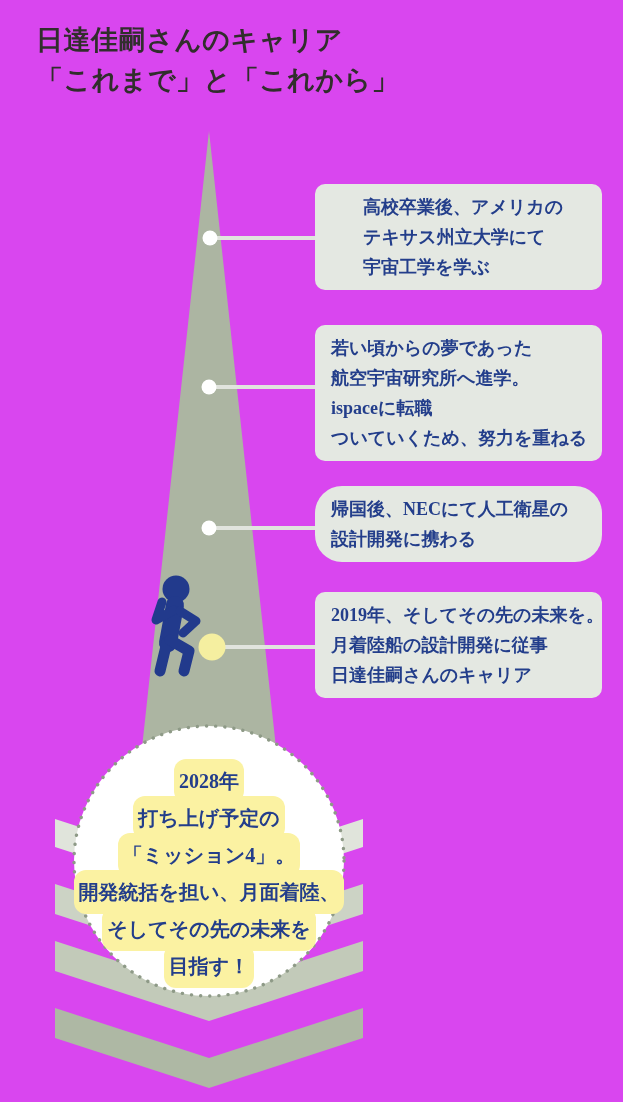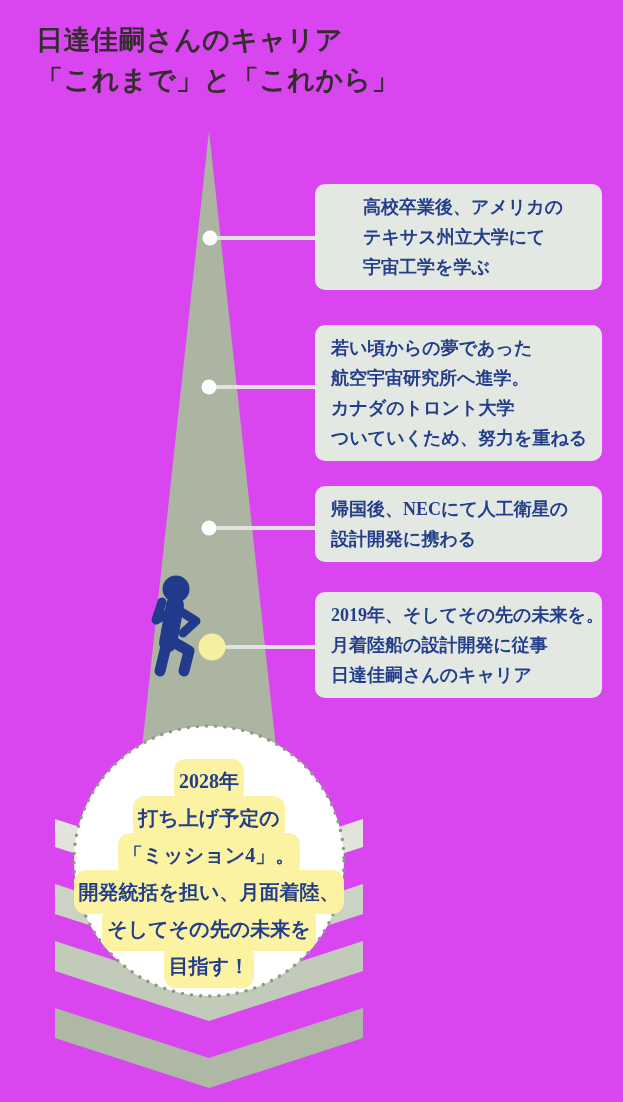--- a/index.html
+++ b/index.html
@@ -26,21 +26,21 @@
     border-radius:10px;
     padding:8px 16px;
     color:#233e8b;
     font-size:18px;font-weight:bold;
     line-height:30px;
     letter-spacing:0px;
   }
   .card .cline{display:block;white-space:nowrap;}
   .card1{top:184px;padding-left:48px;}
   .card2{top:325px;}
-  .card3{top:486px;}
+  .card3{top:486px;border-radius:27px;}
   .card4{top:592px;}
   .future{
     position:absolute;left:69px;top:763px;width:280px;
     text-align:center;
     font-size:20px;font-weight:bold;
     color:#233e8b;
     line-height:37px;
   }
   .fline{white-space:nowrap;}
   .hl{
@@ -94,21 +94,21 @@
 
   <div class="card card1">
     <span class="cline">高校卒業後、アメリカの</span>
     <span class="cline">テキサス州立大学にて</span>
     <span class="cline">宇宙工学を学ぶ</span>
   </div>
 
   <div class="card card2">
     <span class="cline">若い頃からの夢であった</span>
     <span class="cline">航空宇宙研究所へ進学。</span>
-    <span class="cline">カナダのトロント大学</span>
+    <span class="cline">ispaceに転職</span>
     <span class="cline">ついていくため、努力を重ねる</span>
   </div>
 
   <div class="card card3">
     <span class="cline">帰国後、NECにて人工衛星の</span>
     <span class="cline">設計開発に携わる</span>
   </div>
 
   <div class="card card4">
     <span class="cline">2019年、そしてその先の未来を。</span>

